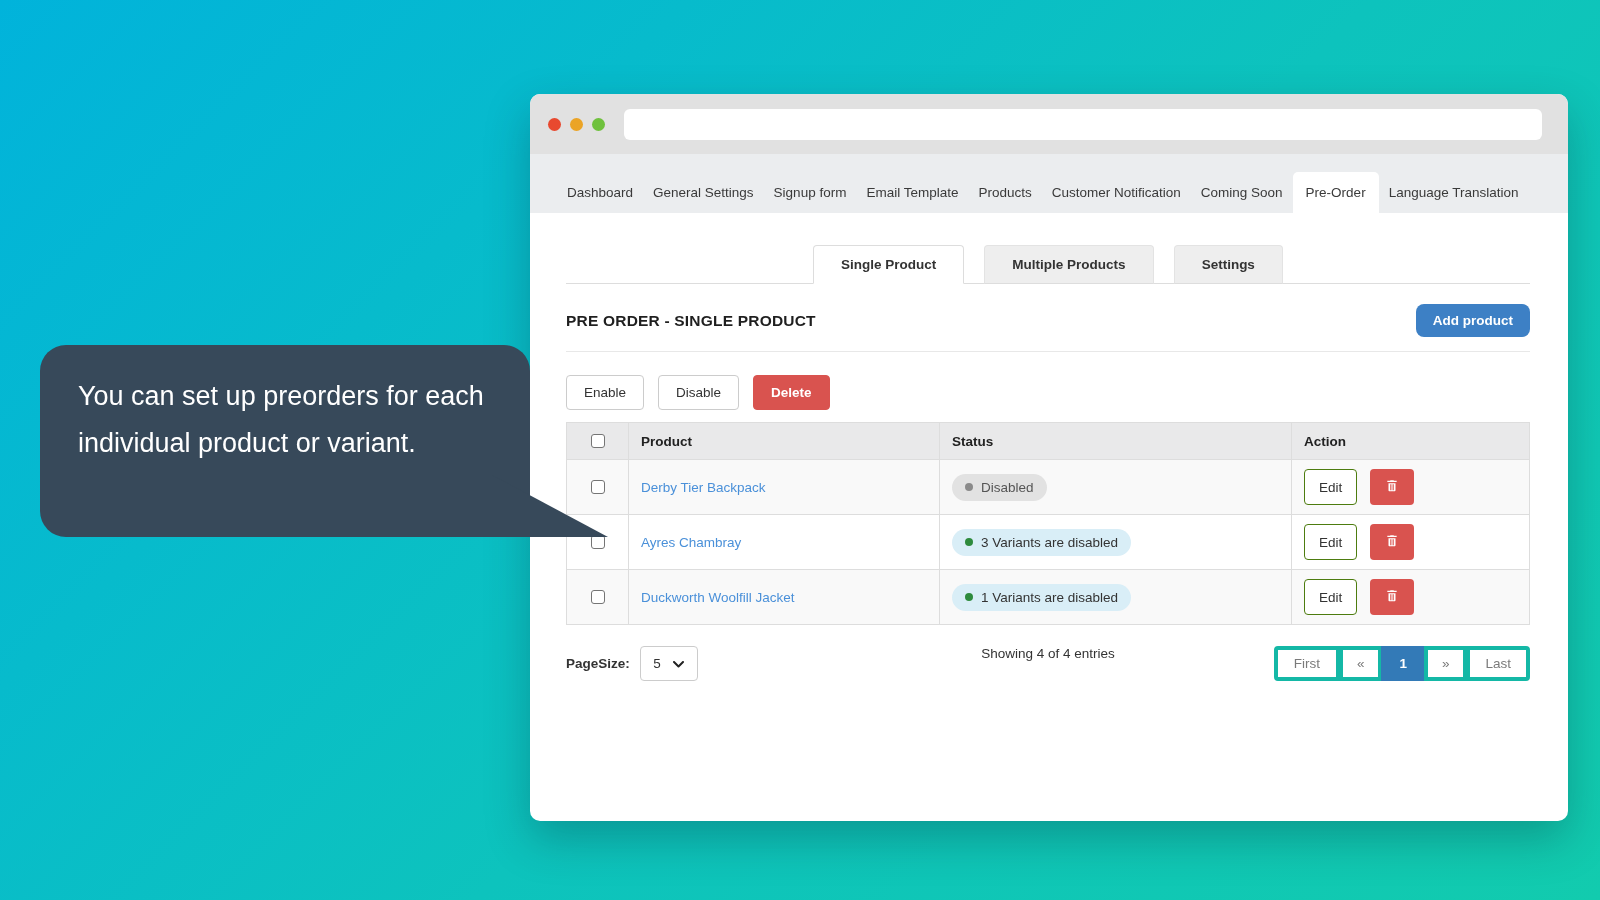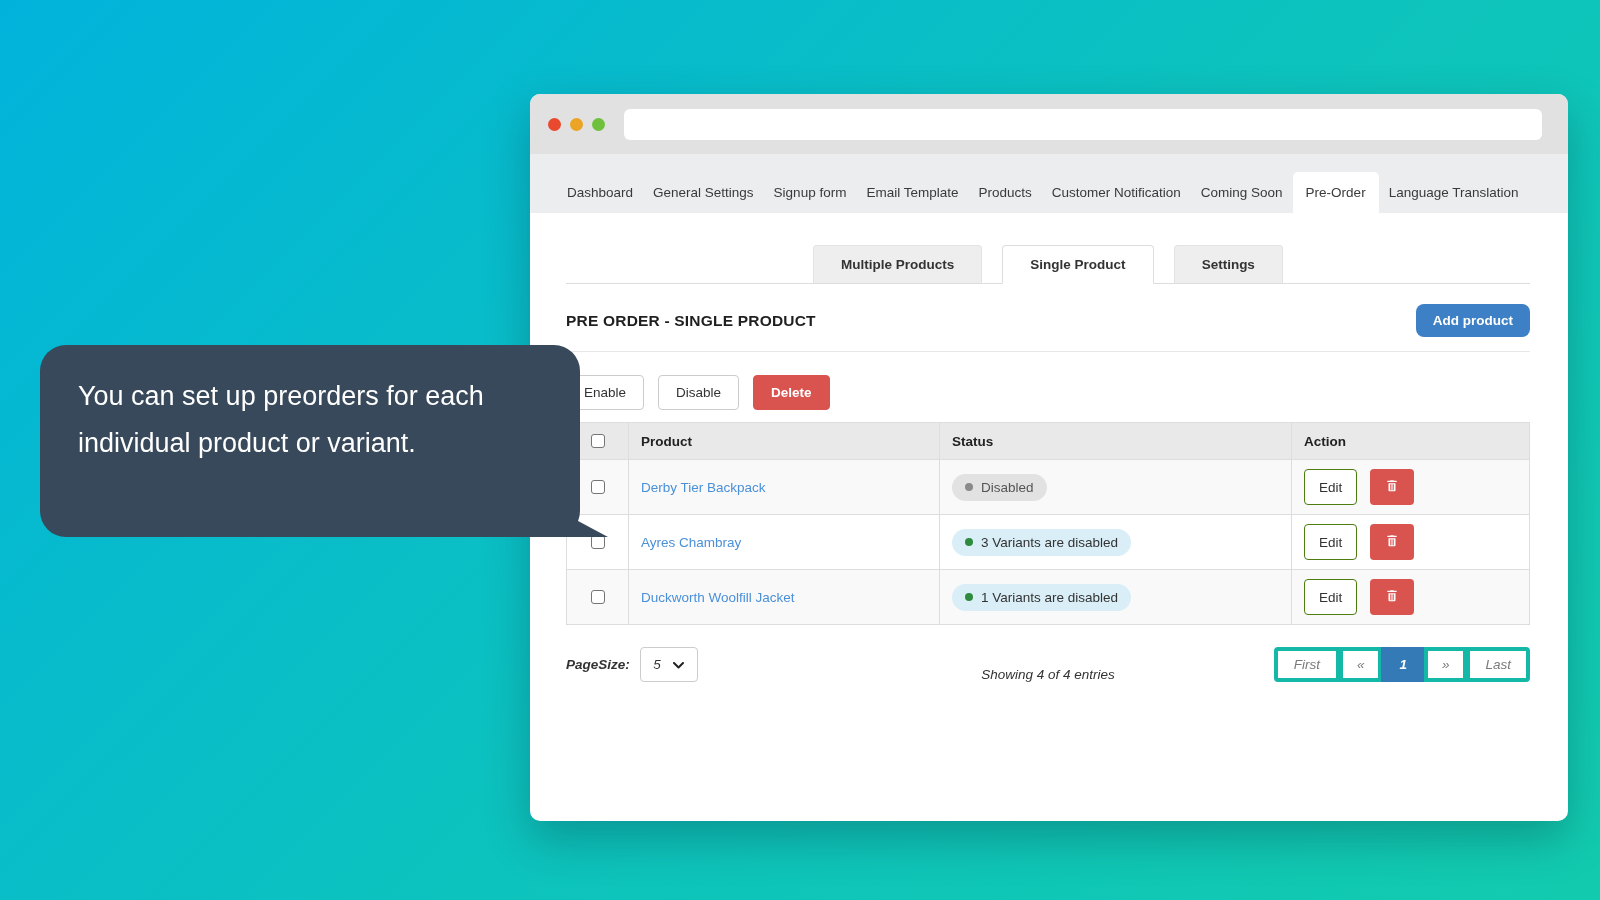--- a/index.html
+++ b/index.html
@@ -5,21 +5,21 @@
   * { box-sizing: border-box; margin: 0; padding: 0; }
   html, body { width: 1600px; height: 900px; overflow: hidden; }
   body {
     font-family: "Liberation Sans", sans-serif;
     background: linear-gradient(135deg, #01b3db 0%, #0dc3bd 55%, #12cbae 100%);
     position: relative;
   }
 
   
   .bubble {
-    position: absolute; left: 40px; top: 345px; width: 540px; height: 192px;
+    position: absolute; left: 40px; top: 345px; width: 490px; height: 192px;
     background: #37495a; border-radius: 26px; color: #fff;
     padding: 28px 28px 0 38px; font-size: 27px; line-height: 47px;
     z-index: 5;
   }
   .bubble-tail {
     position: absolute; left: 452px; bottom: 0; width: 116px; height: 62px;
     background: #37495a; clip-path: polygon(0 0, 100% 100%, 0 100%);
   }
 
   
@@ -109,21 +109,21 @@
     background: #fff; border: 1px solid #4d7c0f; border-radius: 4px;
     padding: 0 14px; height: 36px; font-size: 13.5px; color: #333; vertical-align: middle;
   }
   .trash-btn {
     background: #d9534f; border: none; border-radius: 4px;
     width: 44px; height: 36px; margin-left: 9px;
     display: inline-flex; align-items: center; justify-content: center; vertical-align: middle;
   }
 
   
-  .footer-row { margin-top: 21px; display: flex; align-items: flex-end; position: relative; height: 36px; font-style: italic; }
+  .footer-row { margin-top: 21px; display: flex; align-items: flex-start; position: relative; height: 36px; }
   .pagesize-wrap { display: flex; align-items: center; gap: 10px; font-weight: bold; color: #333; font-size: 13.5px; }
   .pagesize-select {
     width: 58px; height: 35px; background: #fff; border: 1px solid #ccc; border-radius: 4px;
     display: flex; align-items: center; justify-content: space-evenly;
     font-size: 13.5px; color: #333; font-weight: normal;
   }
   .showing { position: absolute; left: 0; right: 0; text-align: center; font-size: 13.5px; color: #333; }
   .pagination { margin-left: auto; display: flex; position: relative; z-index: 2; }
   .page-item {
     border: 4px solid #14b8a6; margin-left: -1px; background: #fff; color: #7a7a7a;
@@ -160,22 +160,22 @@
     <div class="main-tab">Products</div>
     <div class="main-tab">Customer Notification</div>
     <div class="main-tab">Coming Soon</div>
     <div class="main-tab active">Pre-Order</div>
     <div class="main-tab">Language Translation</div>
   </div>
 
   <div class="content">
 
     <div class="subtabs">
+      <div class="subtab active">Single Product</div>
       <div class="subtab">Multiple Products</div>
-      <div class="subtab active">Single Product</div>
       <div class="subtab">Settings</div>
     </div>
 
     <div class="heading-row">
       <div class="page-title">PRE ORDER - SINGLE PRODUCT</div>
       <button class="add-product">Add product</button>
     </div>
 
     <div class="divider"></div>
 

